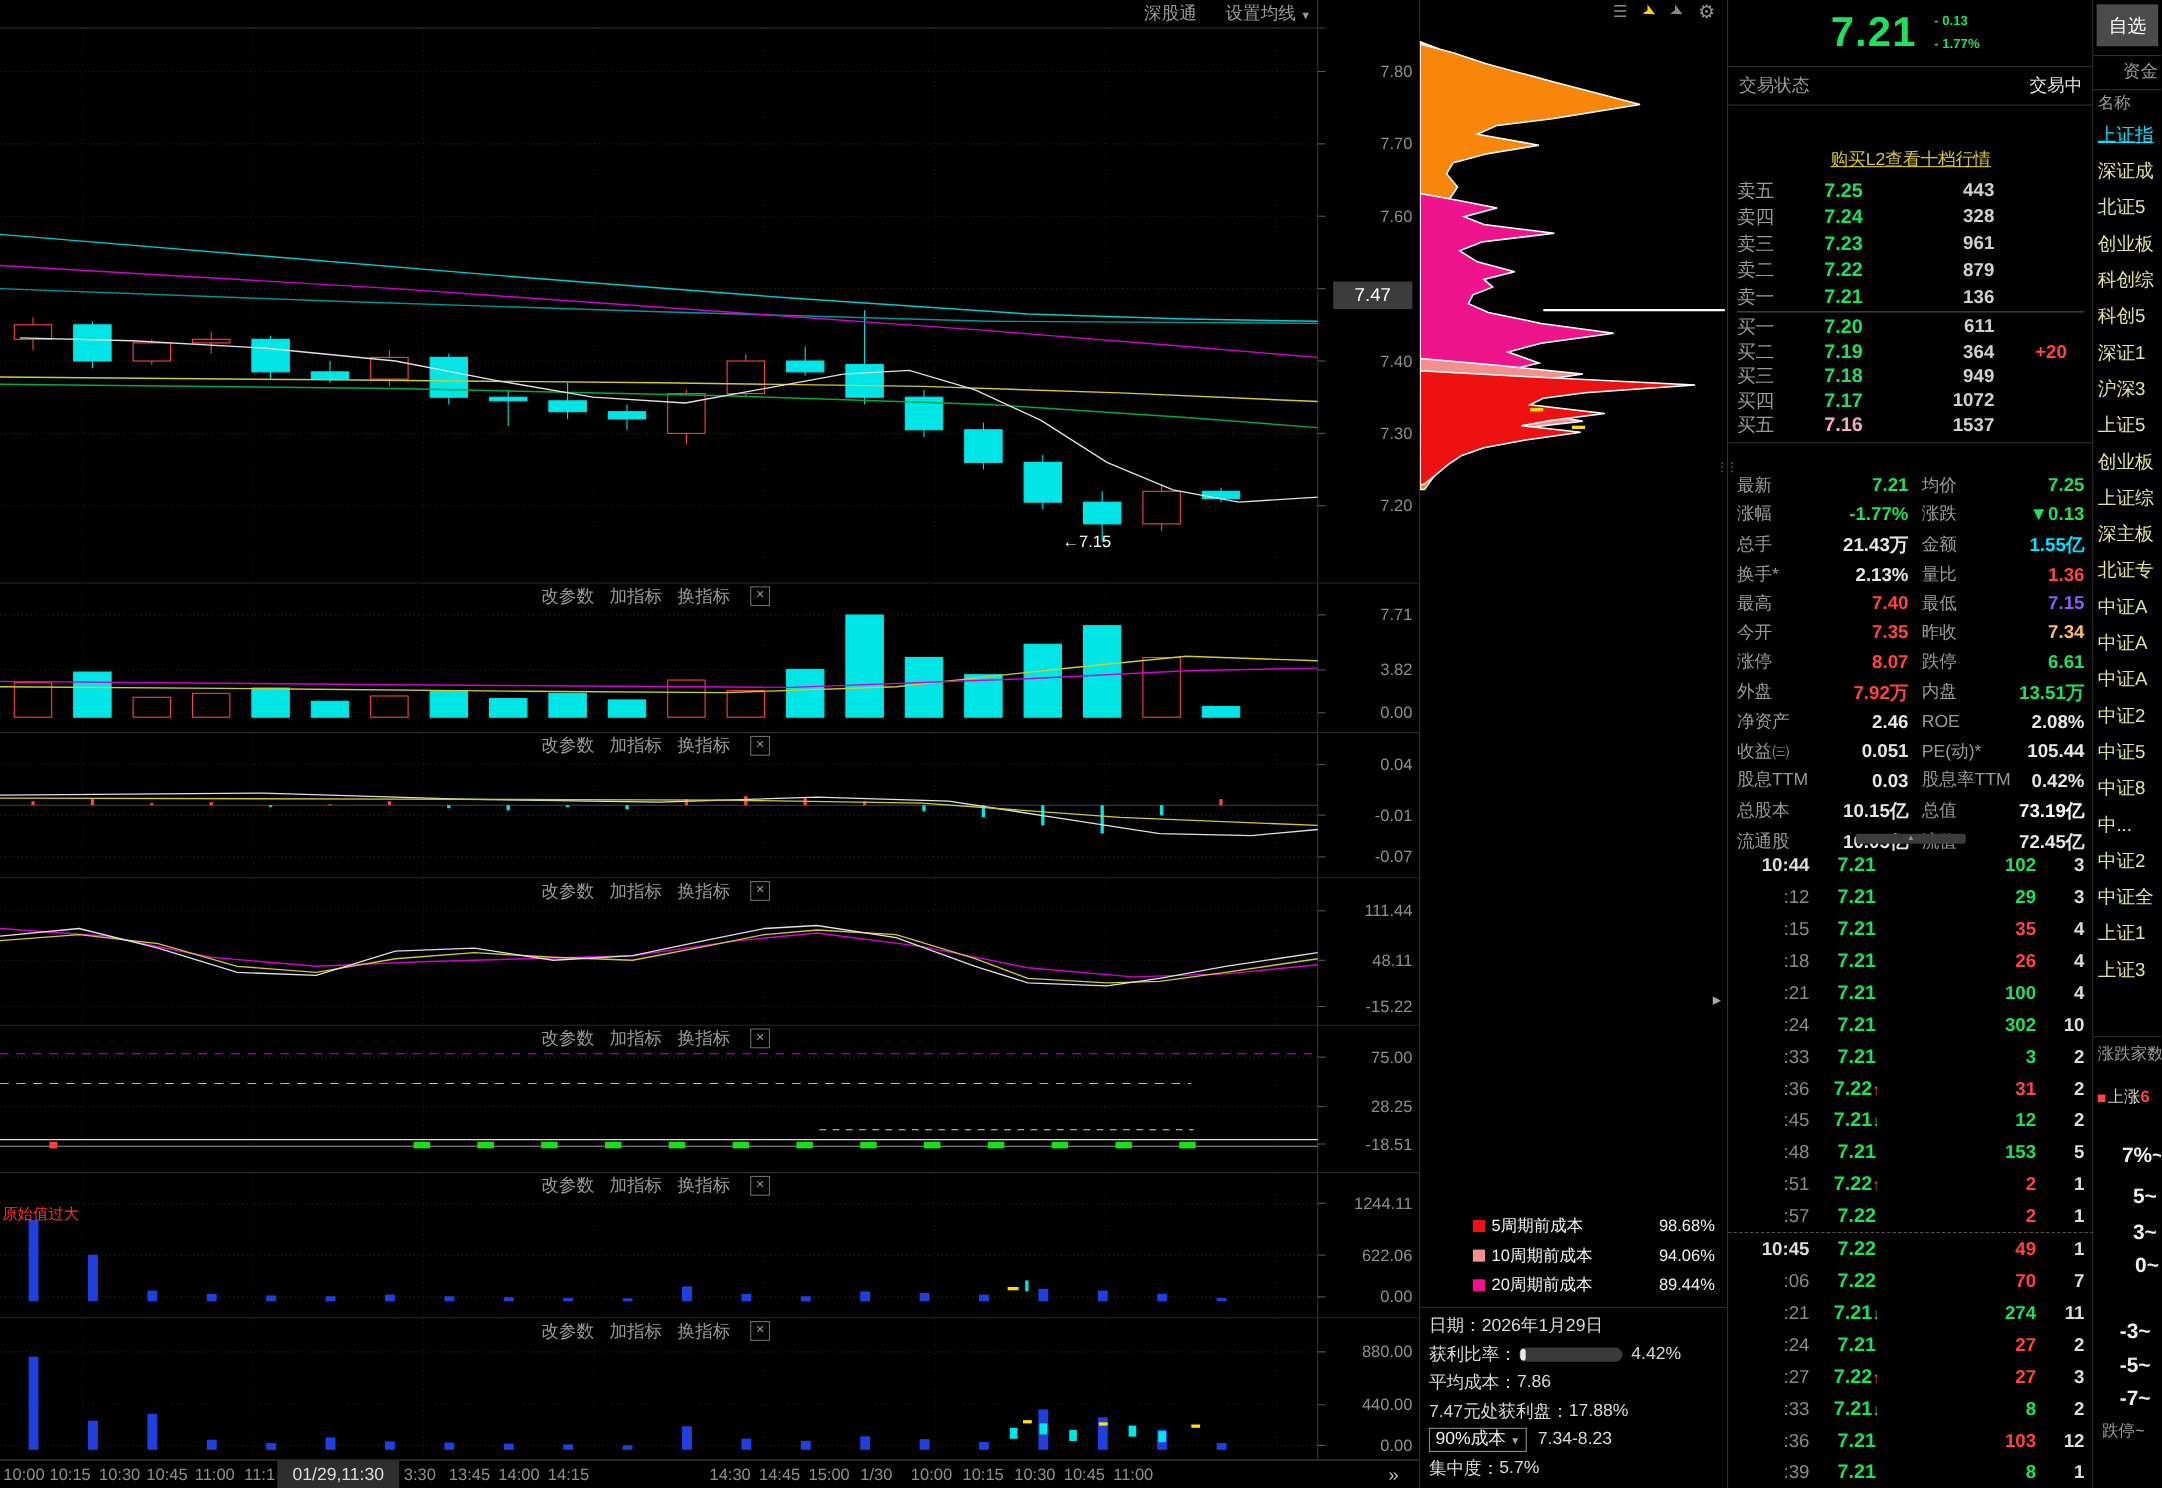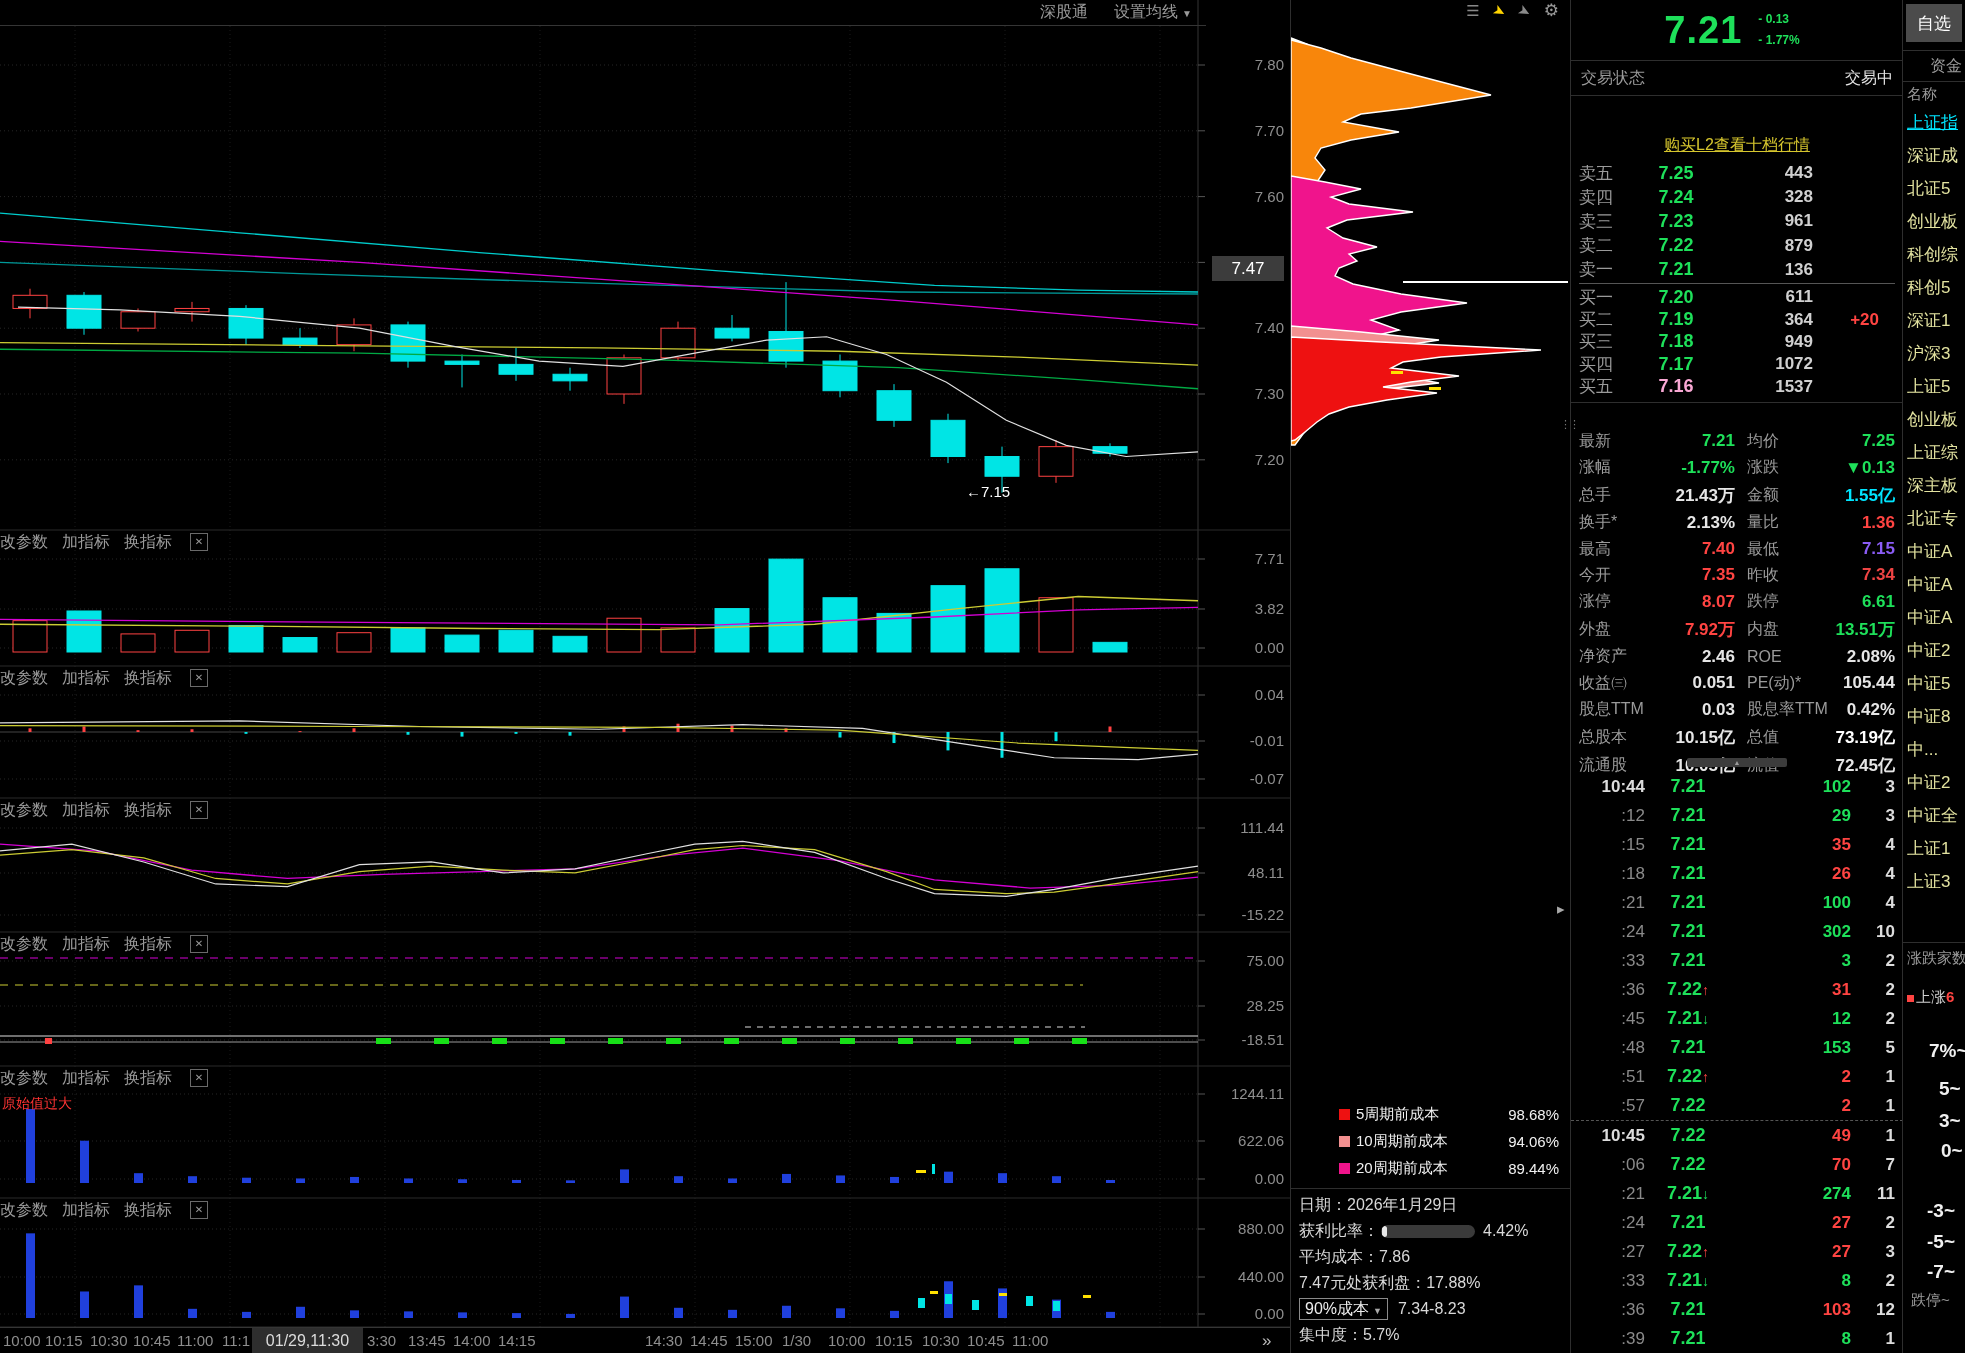--- a/index.html
+++ b/index.html
@@ -5,21 +5,21 @@
   html,body{margin:0;padding:0;background:#000;}
   #root{position:relative;width:1965px;height:1353px;background:#000;overflow:hidden;
         font-family:"Liberation Sans","DejaVu Sans",sans-serif;color:#e6e6e6;}
   .abs{position:absolute;}
   
   #left-chart{position:absolute;left:0;top:0;width:1290px;height:1353px;}
   #chart-topbar{position:absolute;left:0;top:0;width:1192px;height:25px;border-bottom:1px solid #353535;
     display:flex;justify-content:flex-end;align-items:center;gap:26px;padding-right:14px;
     color:#9a9a9a;font-size:16px;}
   .caret{font-size:10px;color:#9a9a9a;margin-left:4px;}
-  .panel-toolbar{position:absolute;height:22px;display:flex;justify-content:flex-start;align-items:center;
+  .panel-toolbar{position:absolute;height:22px;display:flex;justify-content:center;align-items:center;
     gap:14px;color:#9a9a9a;font-size:16px;width:1192px;left:0;}
   .tb-close{width:16px;height:16px;border:1px solid #6a6a6a;color:#9a9a9a;font-size:10px;line-height:15px;
     text-align:center;margin-left:4px;}
   #time-axis{position:absolute;left:0;top:1327px;width:1290px;height:26px;border-top:1px solid #353535;}
   .t-label{position:absolute;top:0;color:#8e8e8e;font-size:15px;line-height:26px;white-space:nowrap;}
   .t-box{position:absolute;top:0;height:25px;background:#2e2e2e;color:#dcdcdc;font-size:16px;
     line-height:25px;text-align:center;}
   
   #profile-panel{position:absolute;left:1290px;top:0;width:280px;height:1353px;border-left:1px solid #2e2e2e;}
   #profile-icons{position:absolute;top:0;right:12px;height:22px;display:flex;gap:13px;align-items:center;}
@@ -615,21 +615,21 @@
         <div class="st-row">
           <span class="st-l1">最高</span>
           <span class="st-v1" style="color:#ff4442">7.40</span>
           <span class="st-l2">最低</span>
           <span class="st-v2" style="color:#8b5cf6">7.15</span>
         </div>
         <div class="st-row">
           <span class="st-l1">今开</span>
           <span class="st-v1" style="color:#ff4442">7.35</span>
           <span class="st-l2">昨收</span>
-          <span class="st-v2" style="color:#ef4444">7.34</span>
+          <span class="st-v2" style="color:#fdba74">7.34</span>
         </div>
         <div class="st-row">
           <span class="st-l1">涨停</span>
           <span class="st-v1" style="color:#ff4442">8.07</span>
           <span class="st-l2">跌停</span>
           <span class="st-v2" style="color:#1ee05a">6.61</span>
         </div>
         <div class="st-row">
           <span class="st-l1">外盘</span>
           <span class="st-v1" style="color:#ff4442">7.92万</span>

